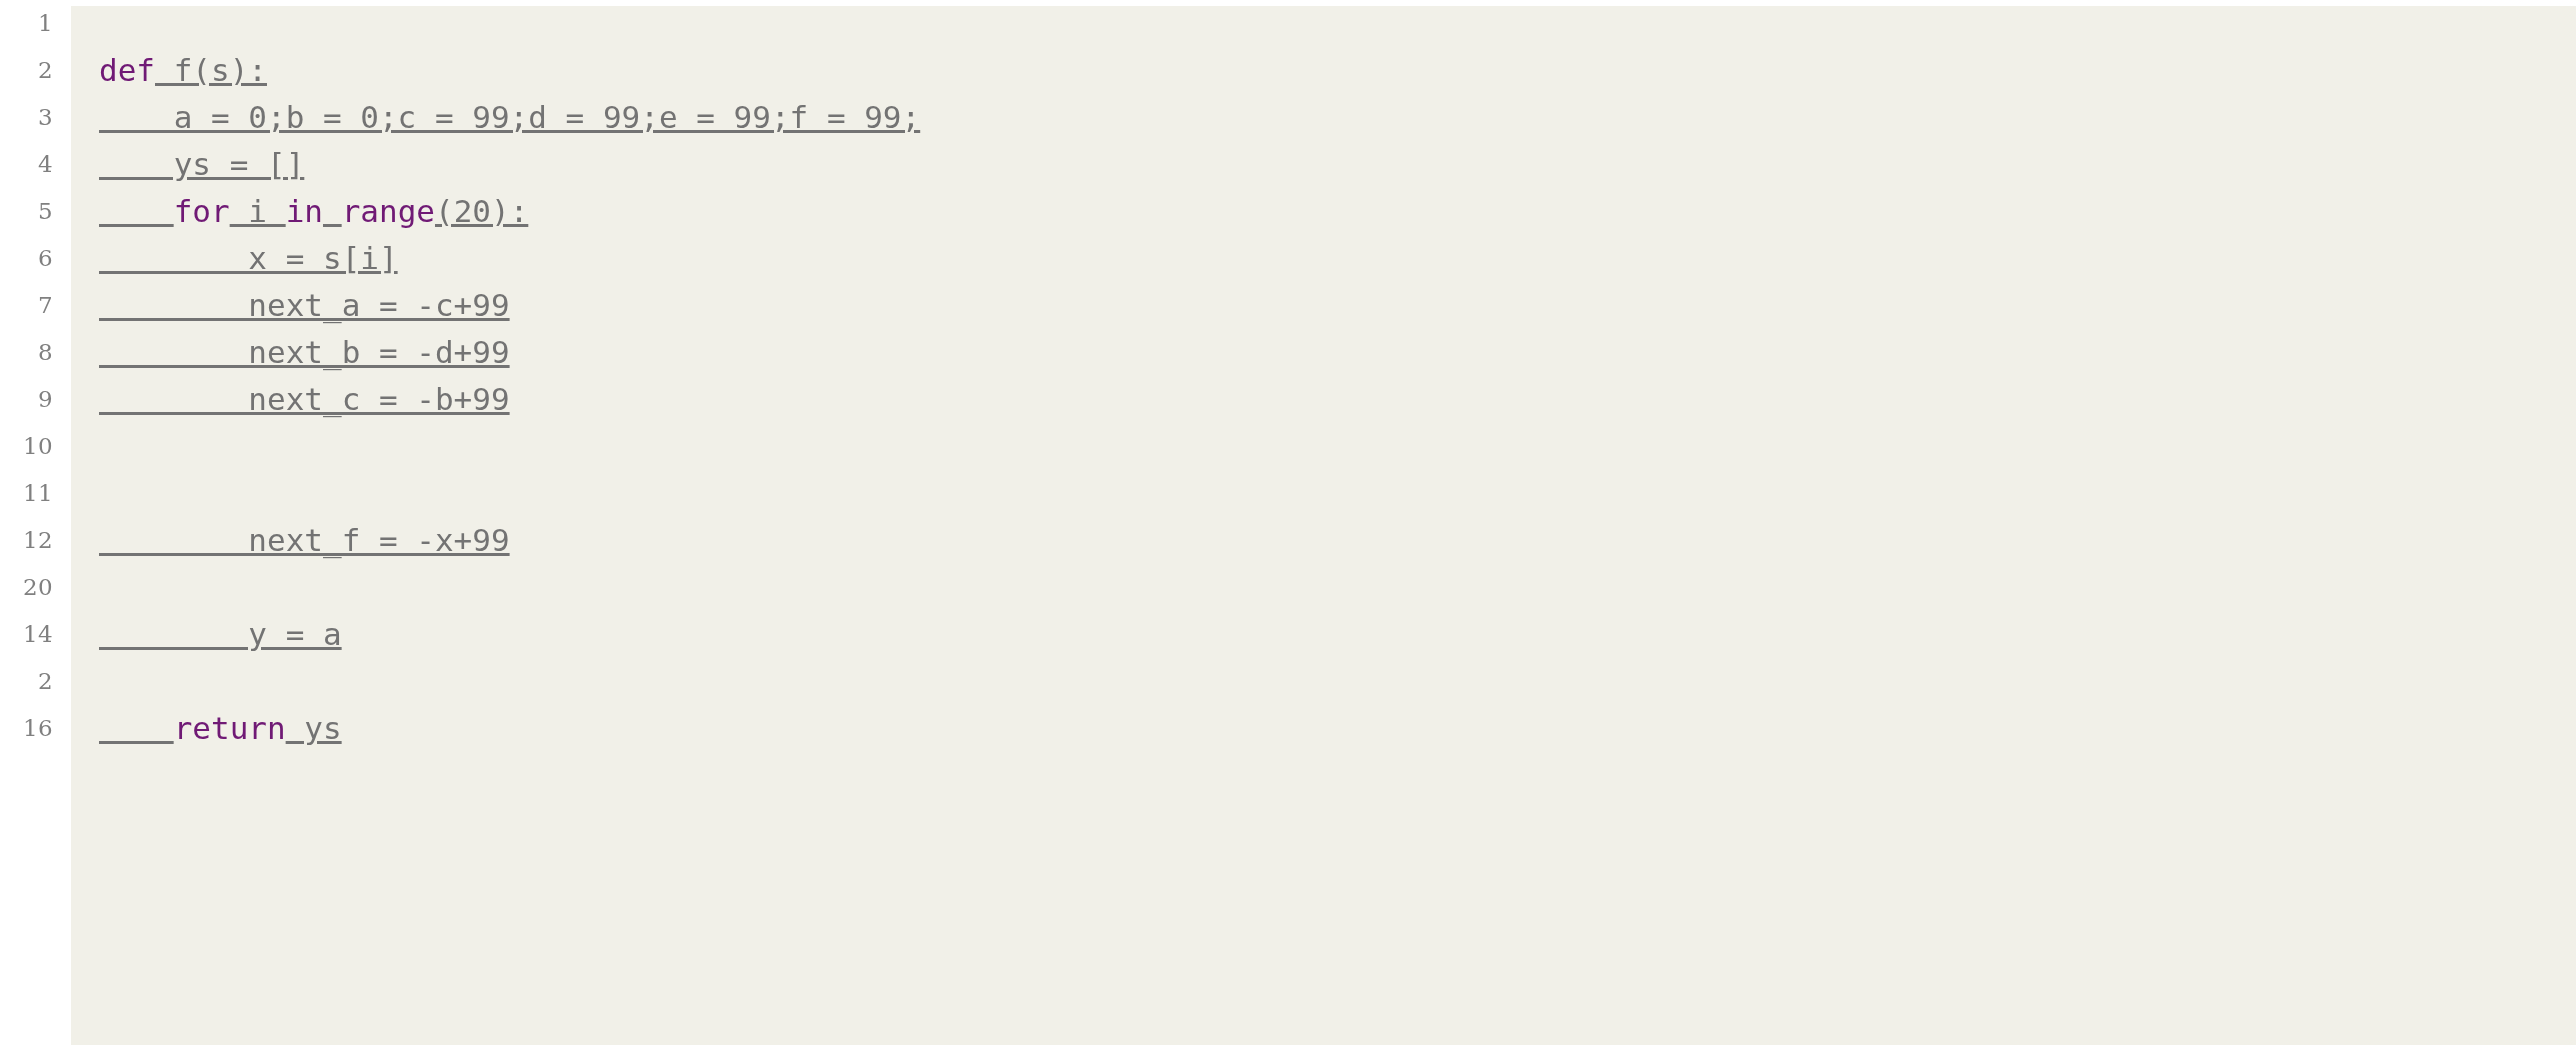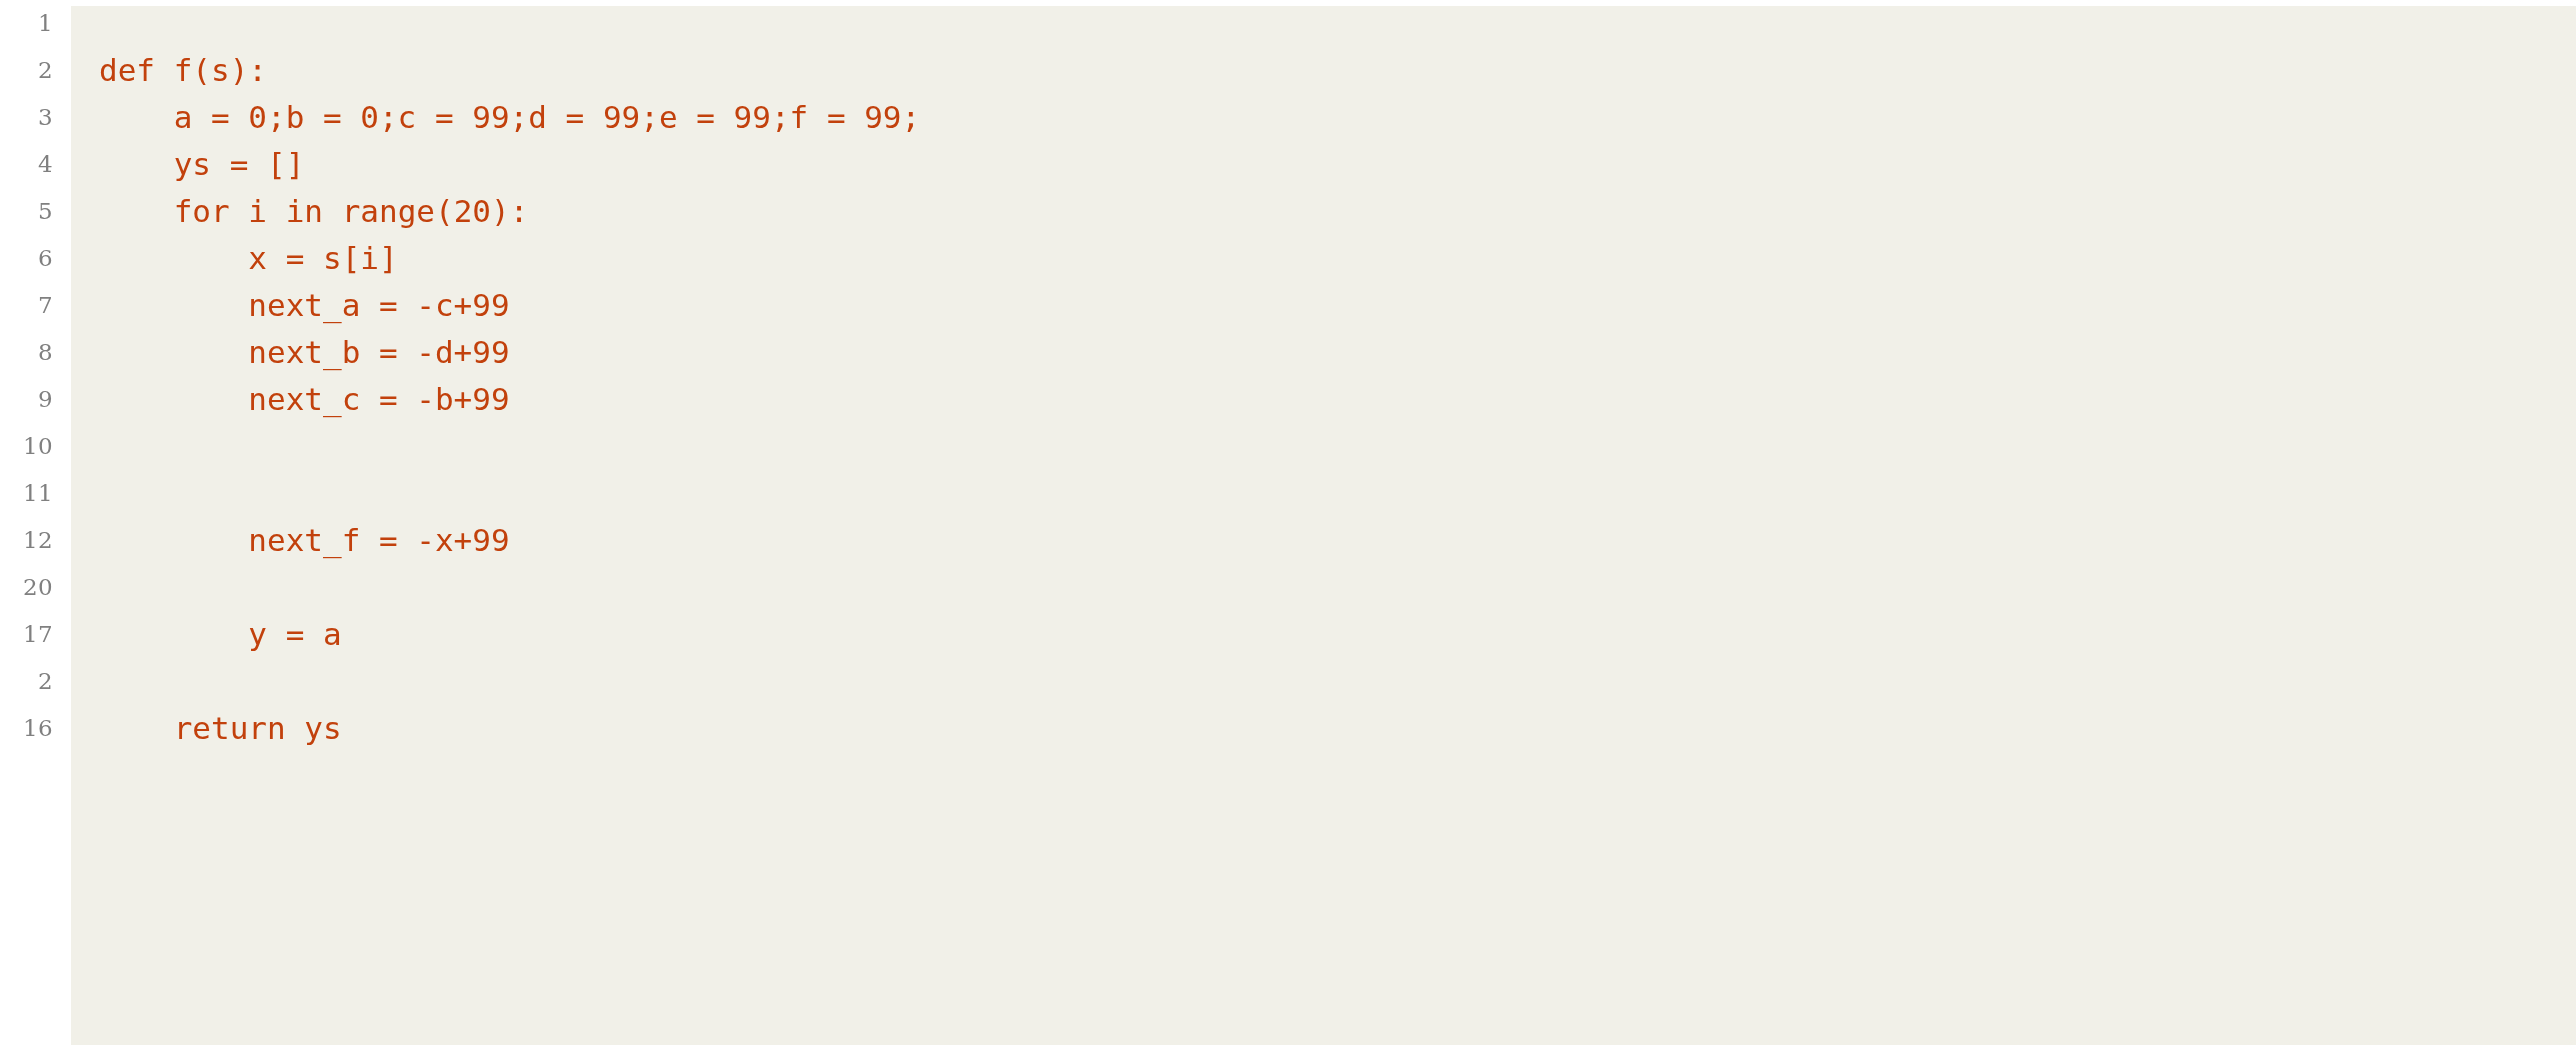--- a/index.html
+++ b/index.html
@@ -64,24 +64,25 @@
     top: 0;
     font-family: "DejaVu Sans Mono", monospace;
     font-size: 31px;
     line-height: 47px;
     color: #000000;
     white-space: pre;
     letter-spacing: 0px;
   }
 
   .tok-kw {
-    color: #c2410c;
+    color: #701a75;
   }
   .tok-plain {
-    color: #c2410c;
+    color: #737373;
+    text-decoration: underline;
   }
 </style>
 </head>
 <body>
 
 <div id="listing">
   <div id="code-background"></div>
   <div id="lines">
       <div class="code-line"><div class="line-number">1</div><div class="line-code"></div></div>
       <div class="code-line"><div class="line-number">2</div><div class="line-code"><span class="tok-kw">def</span><span class="tok-plain"> f(s):</span></div></div>
@@ -89,18 +90,18 @@
       <div class="code-line"><div class="line-number">4</div><div class="line-code"><span class="tok-plain">    ys = []</span></div></div>
       <div class="code-line"><div class="line-number">5</div><div class="line-code"><span class="tok-plain">    </span><span class="tok-kw">for</span><span class="tok-plain"> i </span><span class="tok-kw">in</span><span class="tok-plain"> </span><span class="tok-kw">range</span><span class="tok-plain">(20):</span></div></div>
       <div class="code-line"><div class="line-number">6</div><div class="line-code"><span class="tok-plain">        x = s[i]</span></div></div>
       <div class="code-line"><div class="line-number">7</div><div class="line-code"><span class="tok-plain">        next_a = -c+99</span></div></div>
       <div class="code-line"><div class="line-number">8</div><div class="line-code"><span class="tok-plain">        next_b = -d+99</span></div></div>
       <div class="code-line"><div class="line-number">9</div><div class="line-code"><span class="tok-plain">        next_c = -b+99</span></div></div>
       <div class="code-line"><div class="line-number">10</div></div>
       <div class="code-line"><div class="line-number">11</div></div>
       <div class="code-line"><div class="line-number">12</div><div class="line-code"><span class="tok-plain">        next_f = -x+99</span></div></div>
       <div class="code-line"><div class="line-number">20</div></div>
-      <div class="code-line"><div class="line-number">17</div><div class="line-code"><span class="tok-plain">        y = a</span></div></div>
+      <div class="code-line"><div class="line-number">14</div><div class="line-code"><span class="tok-plain">        y = a</span></div></div>
       <div class="code-line"><div class="line-number">2</div></div>
       <div class="code-line"><div class="line-number">16</div><div class="line-code"><span class="tok-plain">    </span><span class="tok-kw">return</span><span class="tok-plain"> ys</span></div></div>
     </div>
 </div>
 
 
 </body></html>

